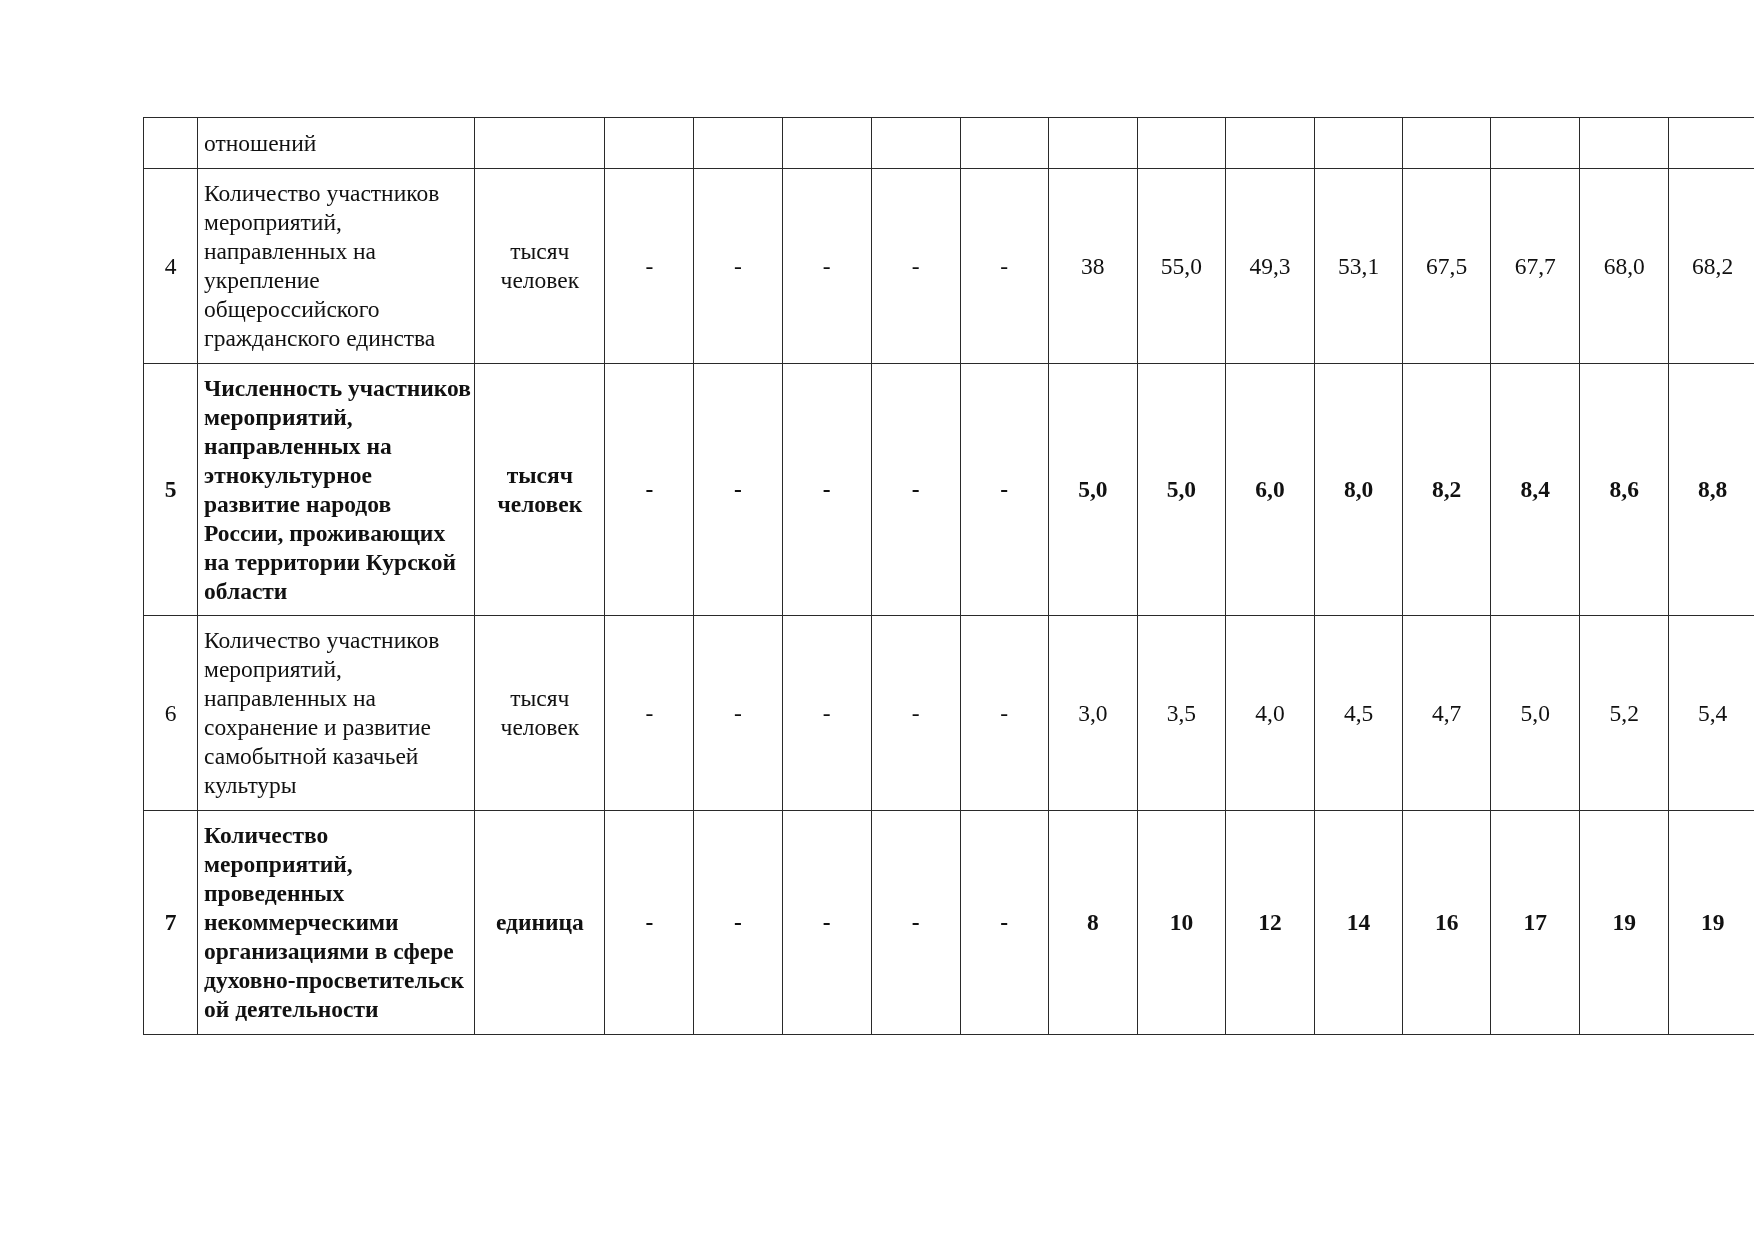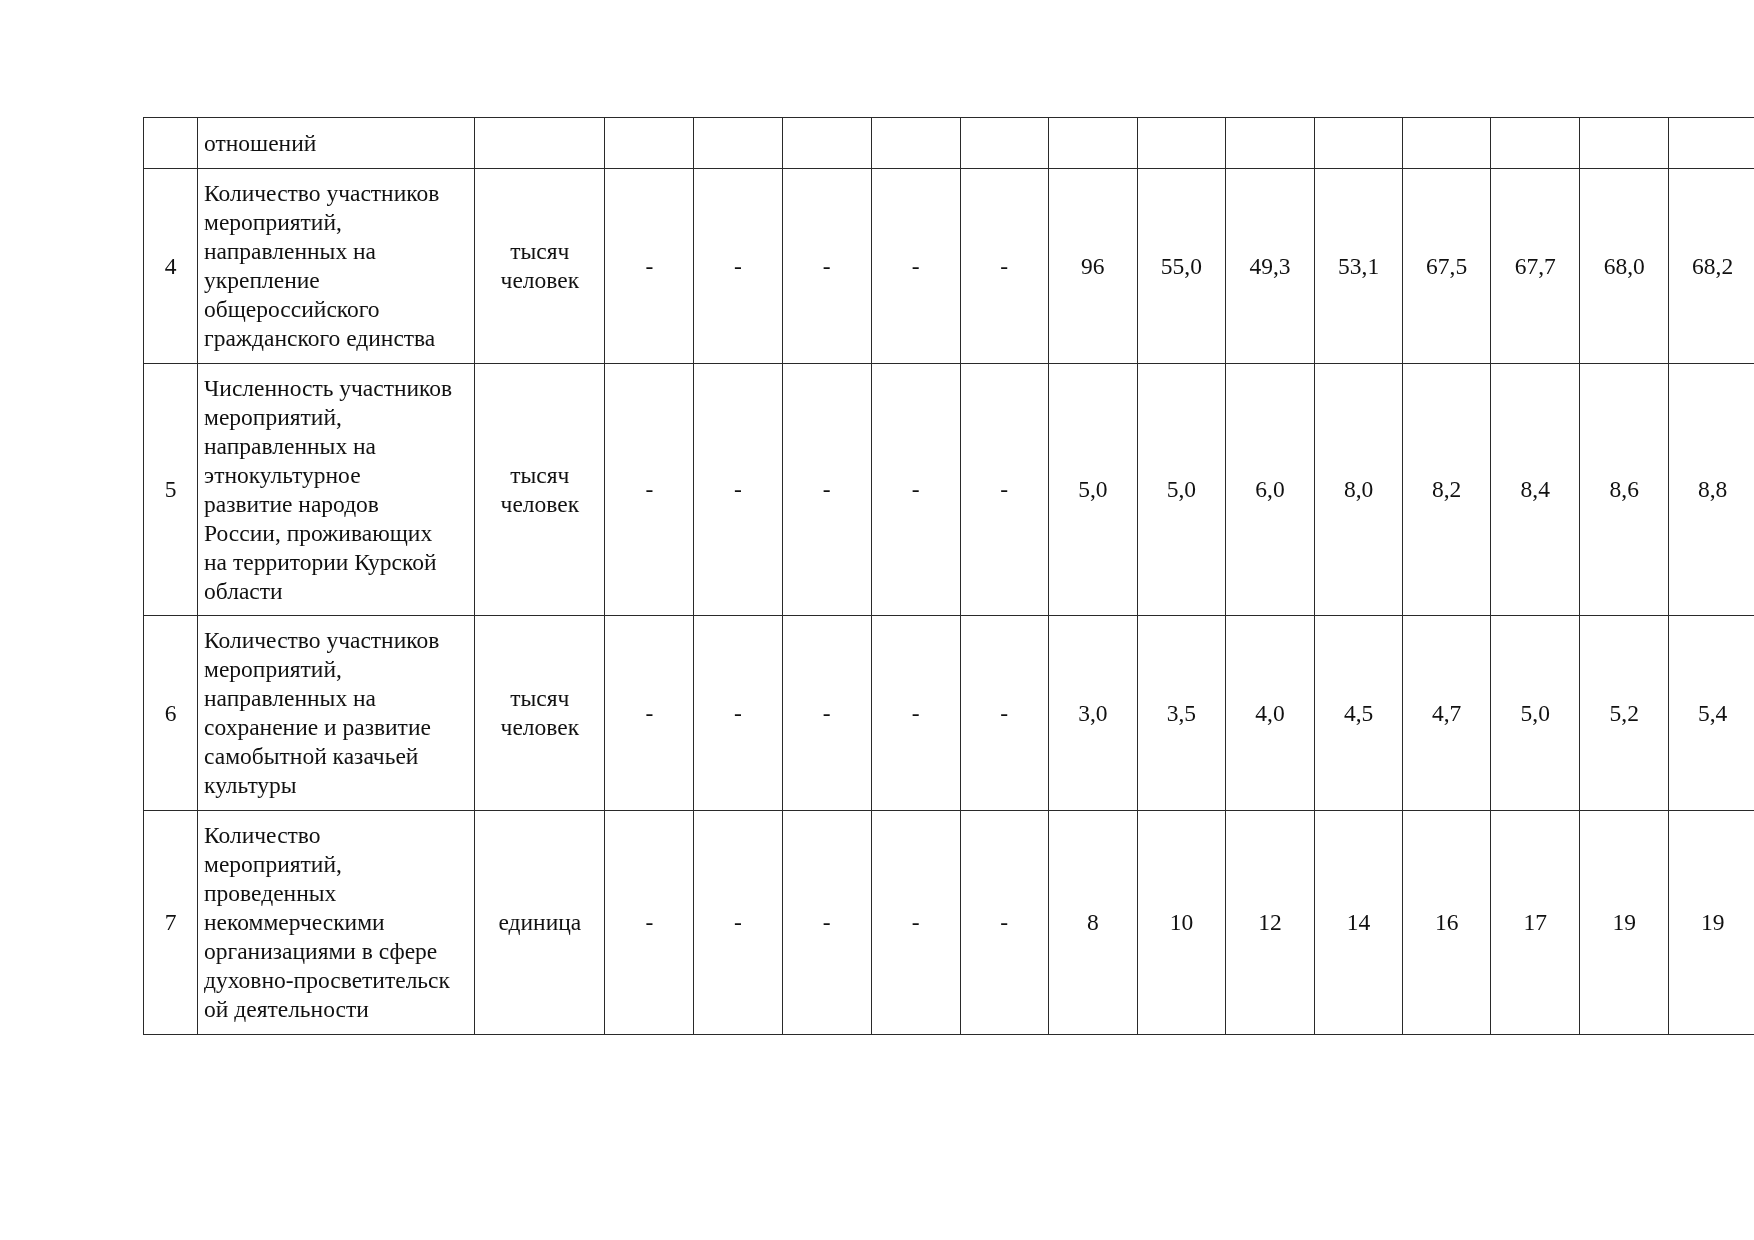--- a/index.html
+++ b/index.html
@@ -16,23 +16,23 @@
     border: 1.5px solid #2a2a2a; padding: 0; vertical-align: middle;
     text-align: center; overflow: hidden; white-space: nowrap;
   }
   table.grid td.last { border-right: none; }
   table.grid td.name { text-align: left; padding-left: 6px; white-space: normal; }
   table.grid td.name span.line { display: block; white-space: nowrap; }
   table.grid td.unit { white-space: normal; text-align: center; }
   table.grid td.unit span.line { display: block; }
   tr.r-cont td { height: 50px; }
   tr.r4 td { height: 194px; }
-  tr.r5 td { height: 251px; }
+  tr.r5 td { height: 251px; font-weight: bold; }
   tr.r6 td { height: 194px; }
-  tr.r7 td { height: 223px; }
+  tr.r7 td { height: 223px; font-weight: bold; }
   tr.r-cont td.name { vertical-align: middle; }
 </style>
 </head>
 <body>
 
 <div class="page">
   <table class="grid">
     <colgroup>
       <col style="width:54px">
         <col style="width:277px">
@@ -84,21 +84,21 @@
           </td>
           <td class="unit">
             <span class="line">тысяч</span>
             <span class="line">человек</span>
           </td>
           <td>-</td>
           <td>-</td>
           <td>-</td>
           <td>-</td>
           <td>-</td>
-          <td>96</td>
+          <td>38</td>
           <td>55,0</td>
           <td>49,3</td>
           <td>53,1</td>
           <td>67,5</td>
           <td>67,7</td>
           <td>68,0</td>
           <td class="last">68,2</td>
         </tr>
         <tr class="r5">
           <td>5</td>

